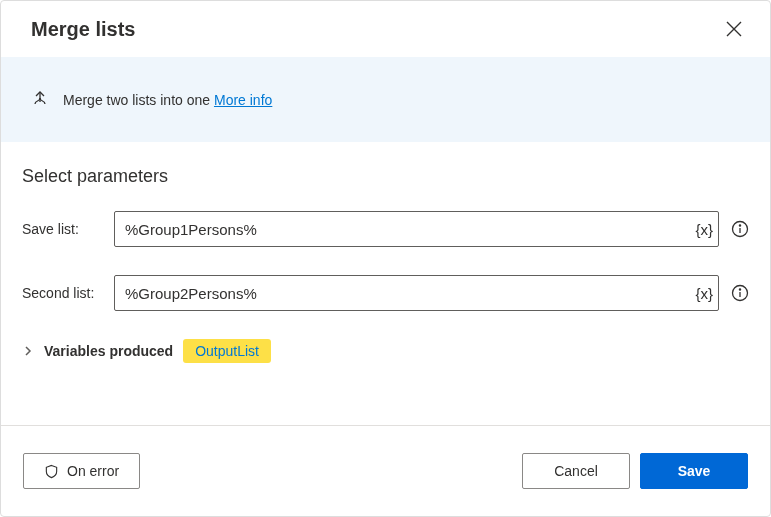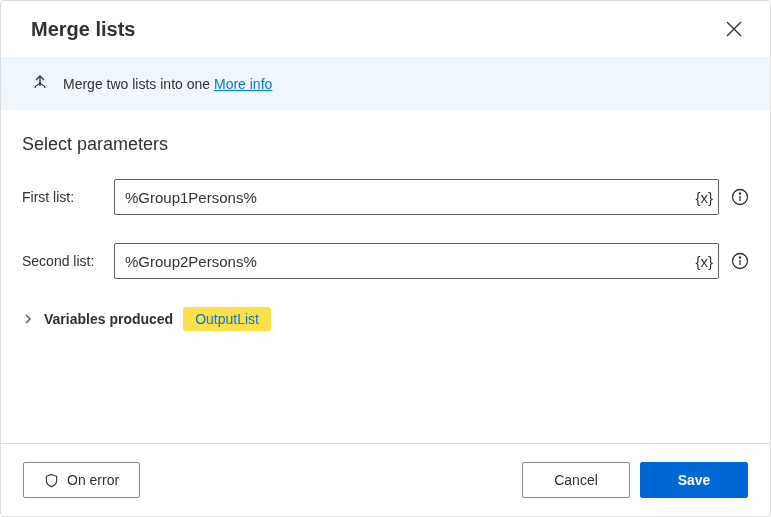--- a/index.html
+++ b/index.html
@@ -33,21 +33,21 @@
     }
     .close-btn {
       cursor: pointer;
       padding: 6px;
       display: flex;
       align-items: center;
       justify-content: center;
     }
     .info-banner {
       background: #eff6fc;
-      padding: 16px 30px;
+      padding: 32px 30px;
       display: flex;
       align-items: center;
       gap: 14px;
       color: #323130;
     }
     .info-banner .link {
       color: #0078d4;
       text-decoration: underline;
       cursor: pointer;
     }
@@ -126,21 +126,21 @@
     .var-pill {
       background: #fde047;
       color: #0078d4;
       padding: 4px 12px;
       border-radius: 3px;
       cursor: pointer;
       font-size: 14px;
     }
     .footer {
       border-top: 1px solid #e1dfdd;
-      padding: 18px 22px;
+      padding: 27px 22px;
       display: flex;
       align-items: center;
       justify-content: space-between;
       gap: 12px;
     }
     .btn {
       height: 36px;
       padding: 0 20px;
       border-radius: 2px;
       font-size: 14px;
@@ -199,21 +199,21 @@
       <span>Merge two lists into one</span>
       <span> </span>
       <span class="link">More info</span>
     </span>
   </div>
 
   <div class="content">
     <div class="section-title">Select parameters</div>
 
     <div class="form-row">
-      <div class="form-label">First list:</div>
+      <div class="form-label">Save list:</div>
       <div class="input-wrap">
         <input class="text-input" type="text" value="%Group1Persons%" style="">
         <span class="var-btn">{x}</span>
       </div>
       <span class="info-btn">
         <svg width="18" height="18" viewBox="0 0 18 18" fill="none" stroke="#323130" stroke-width="1.3">
             <circle cx="9" cy="9" r="7.5"></circle>
             <line x1="9" y1="8" x2="9" y2="13"></line>
             <circle cx="9" cy="5.5" r="0.6" fill="#323130"></circle>
           </svg>

